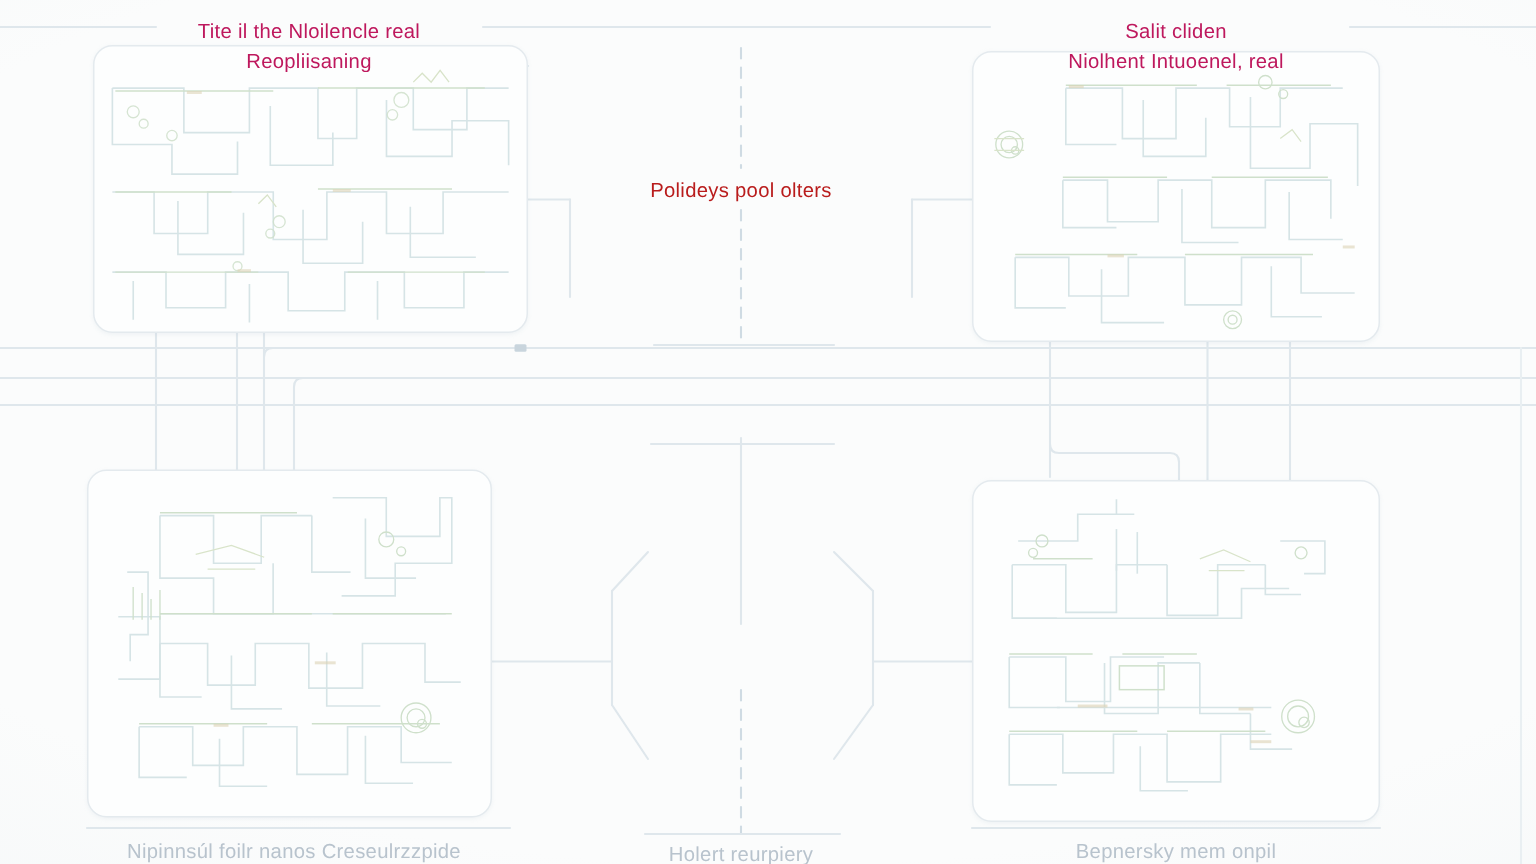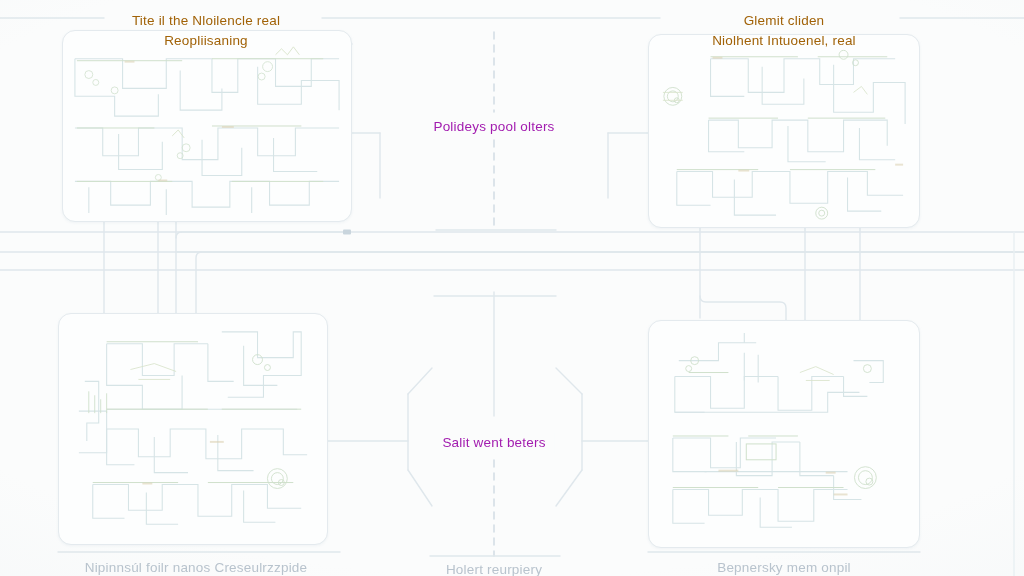--- a/index.html
+++ b/index.html
@@ -45,32 +45,32 @@
   }
   .panel-inner {
     position: absolute;
     inset: 0;
   }
   .panel-inner svg { display: block; width: 100%; height: 100%; }
 
   
   .lbl {
     position: absolute;
-    color: #a16207;
+    color: #be185d;
     font-size: 13.5px;
     letter-spacing: .2px;
     white-space: nowrap;
     text-align: center;
     line-height: 1.45;
     filter: blur(0.25px);
   }
   .lbl.two-line { white-space: normal; }
   .lbl-center { transform: translateX(-50%); }
   .lbl-mid {
-    color: #a21caf;
+    color: #b91c1c;
     font-size: 13.5px;
     background: #fbfcfc;
     padding: 0 9px;
   }
   .lbl-bottom { color: #b8c3cd; font-size: 13.5px; }
 </style>
 </head>
 <body>
 
 <div id="canvas">
@@ -342,27 +342,26 @@
   </div>
 
   <div class="label-layer">
 
     <div class="lbl lbl-center two-line" style="left:206px; top:11px; width:260px;">
       <span>Tite il the Nloilencle real</span><br>
       <span>Reopliisaning</span>
     </div>
 
     <div class="lbl lbl-center two-line" style="left:784px; top:11px; width:260px;">
-      <span>Glemit cliden</span><br>
+      <span>Salit cliden</span><br>
       <span>Niolhent Intuoenel, real</span>
     </div>
 
     <div class="lbl lbl-center lbl-mid" style="left:494px; top:117px;">Polideys pool olters</div>
 
-    <div class="lbl lbl-center lbl-mid" style="left:494px; top:433px;">Salit went beters</div>
 
     <div class="lbl lbl-center lbl-bottom" style="left:196px; top:558px;">Nipinnsúl foilr nanos Creseulrzzpide</div>
 
     <div class="lbl lbl-center lbl-bottom" style="left:494px; top:560px;">Holert reurpiery</div>
 
     <div class="lbl lbl-center lbl-bottom" style="left:784px; top:558px;">Bepnersky mem onpil</div>
   </div>
 
 </div>
 

